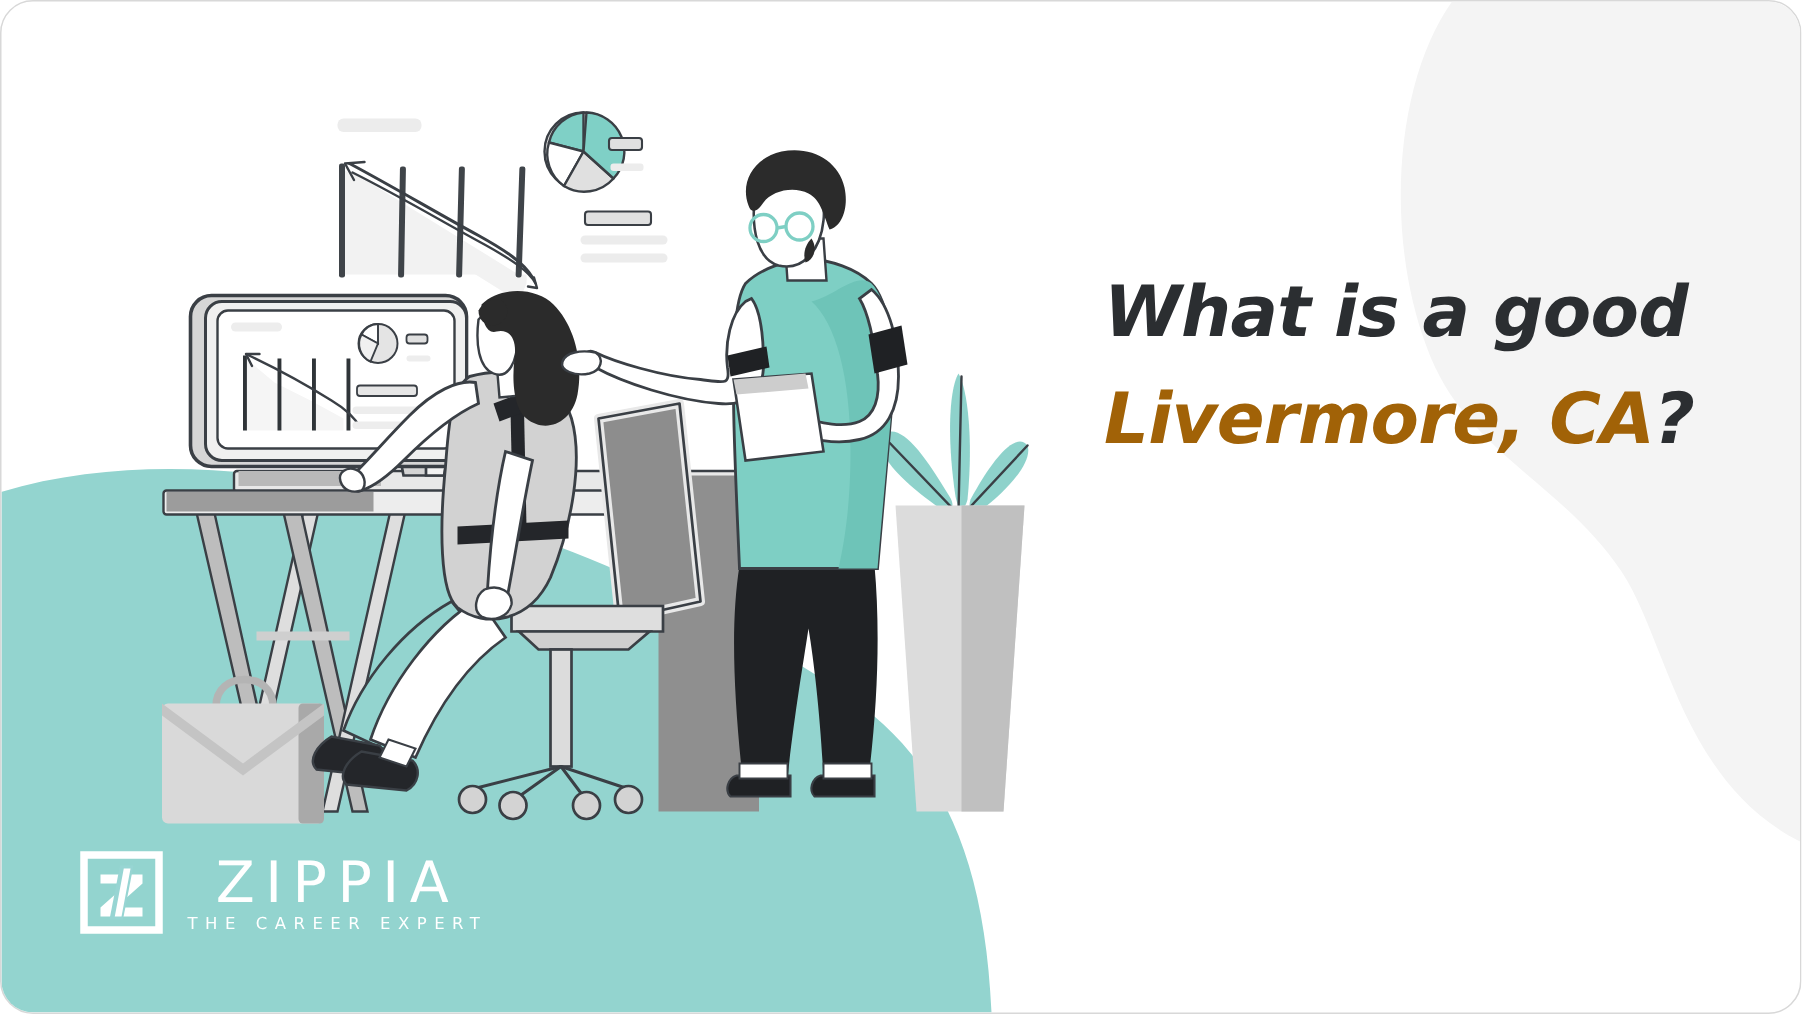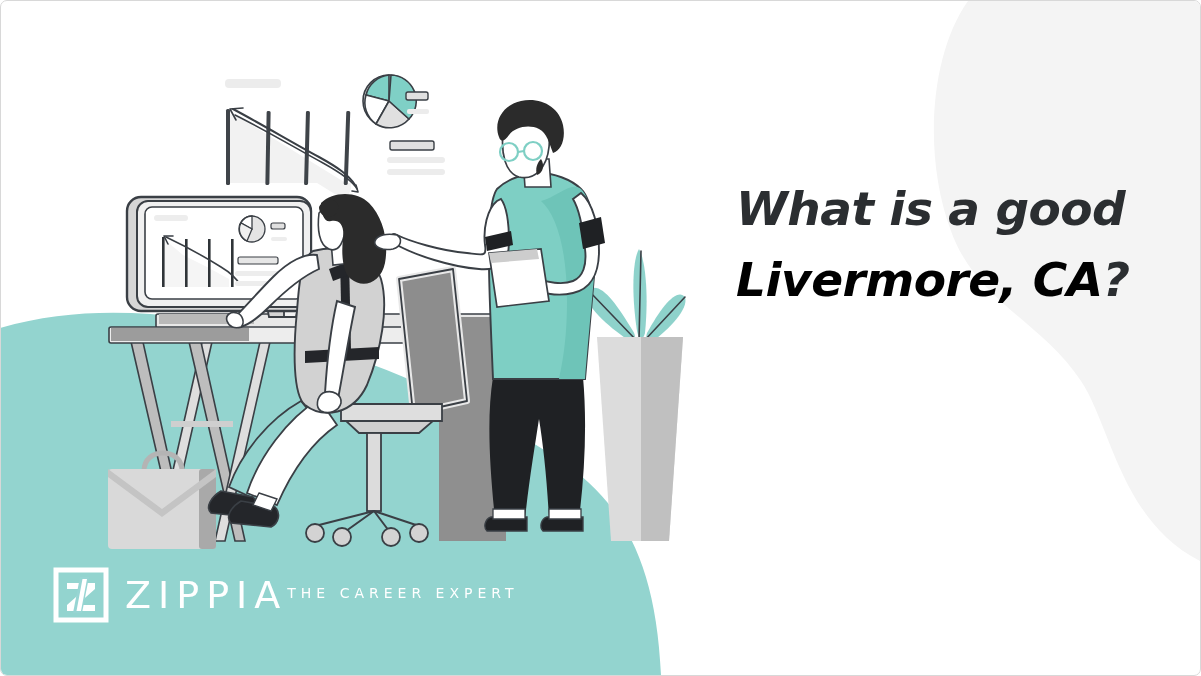--- a/index.html
+++ b/index.html
@@ -4,64 +4,64 @@
 <style>
   html,body{margin:0;padding:0;background:#ffffff;}
   body{width:1201px;height:676px;overflow:hidden;font-family:"Liberation Sans",sans-serif;}
 
   #card{
     position:relative;
     width:1199px;height:674px;
     margin:0;
     background:#ffffff;
     border:1px solid #d8d8d8;
-    border-radius:7px;
+    border-radius:22px;
     overflow:hidden;
   }
 
   .layer{position:absolute;top:0;left:0;width:1199px;height:674px;}
   svg.layer{display:block;}
 
   
   #headline{
     position:absolute;
     left:735px; top:172px;
     width:430px;
     font-family:"DejaVu Sans","Liberation Sans",sans-serif;
     font-weight:700;
     font-style:italic;
     font-size:47px;
     line-height:71px;
     letter-spacing:-0.5px;
     color:#2b2e31;
     z-index:40;
   }
-  #headline .accent{color:#000000;margin-top:16px;}
+  #headline .accent{color:#a16207;margin-top:16px;}
   #headline .qmark{color:#2b2e31;}
   #headline .ln{display:block;white-space:nowrap;}
 
   
   #logo{
     position:absolute;
     left:52px; top:566px;
     display:flex;align-items:center;
     z-index:45;
   }
   #logo-mark{width:56px;height:56px;flex:0 0 auto;}
-  #logo-text{margin-left:16px;display:flex;flex-direction:row;justify-content:center;text-align:center;}
+  #logo-text{margin-left:16px;display:flex;flex-direction:column;justify-content:center;text-align:center;}
   #logo-word{
     font-family:"DejaVu Sans","Liberation Sans",sans-serif;
     font-size:38px;font-weight:400;color:#ffffff;
     letter-spacing:7px;line-height:40px;
   }
   #logo-tag{
     font-family:"DejaVu Sans","Liberation Sans",sans-serif;
-    font-size:14px;font-weight:400;color:#ffffff;
+    font-size:11px;font-weight:400;color:#ffffff;
     letter-spacing:5.0px;line-height:14px;
-    margin-top:11px;
+    margin-top:1px;
   }
 </style>
 </head>
 <body>
 
 <div id="card">
 
   <svg class="layer" viewBox="0 0 1199 674" preserveAspectRatio="none">
 
     <path d="M975 -10 C 930 40, 920 150, 950 230 C 975 300, 1040 320, 1080 380 C 1110 425, 1120 520, 1199 560 L1199 -10 Z" fill="#f4f4f4"></path>

